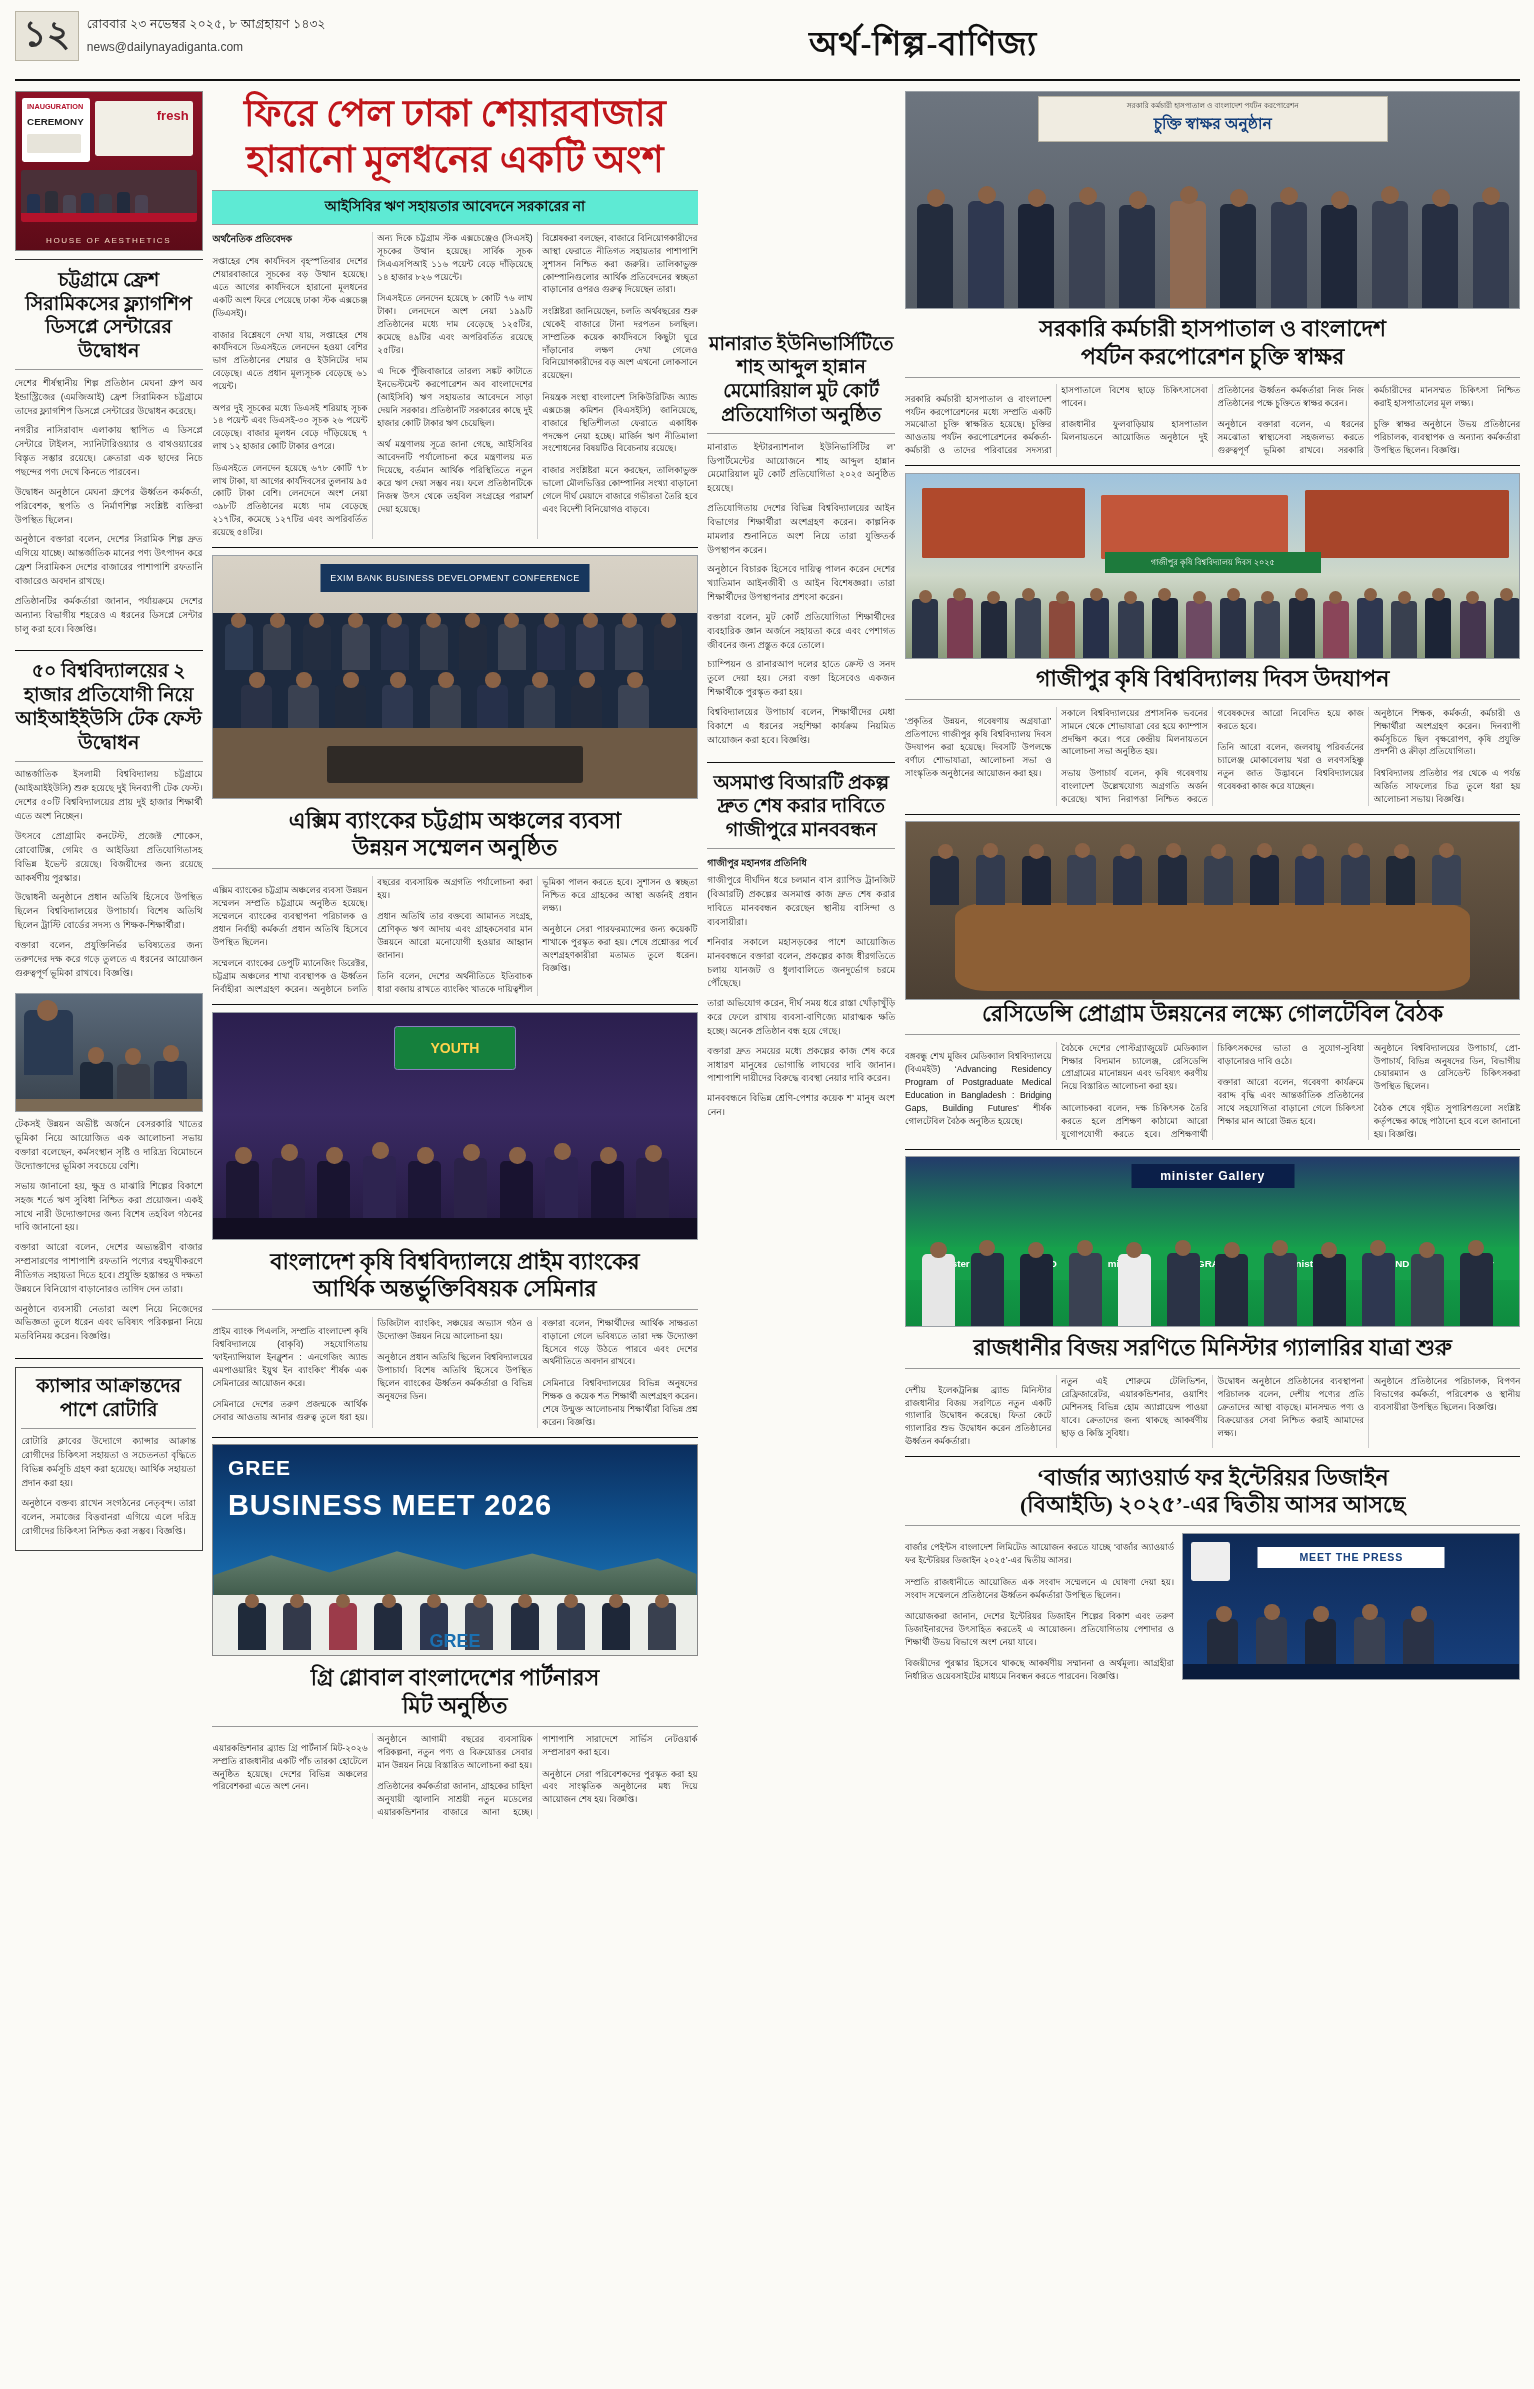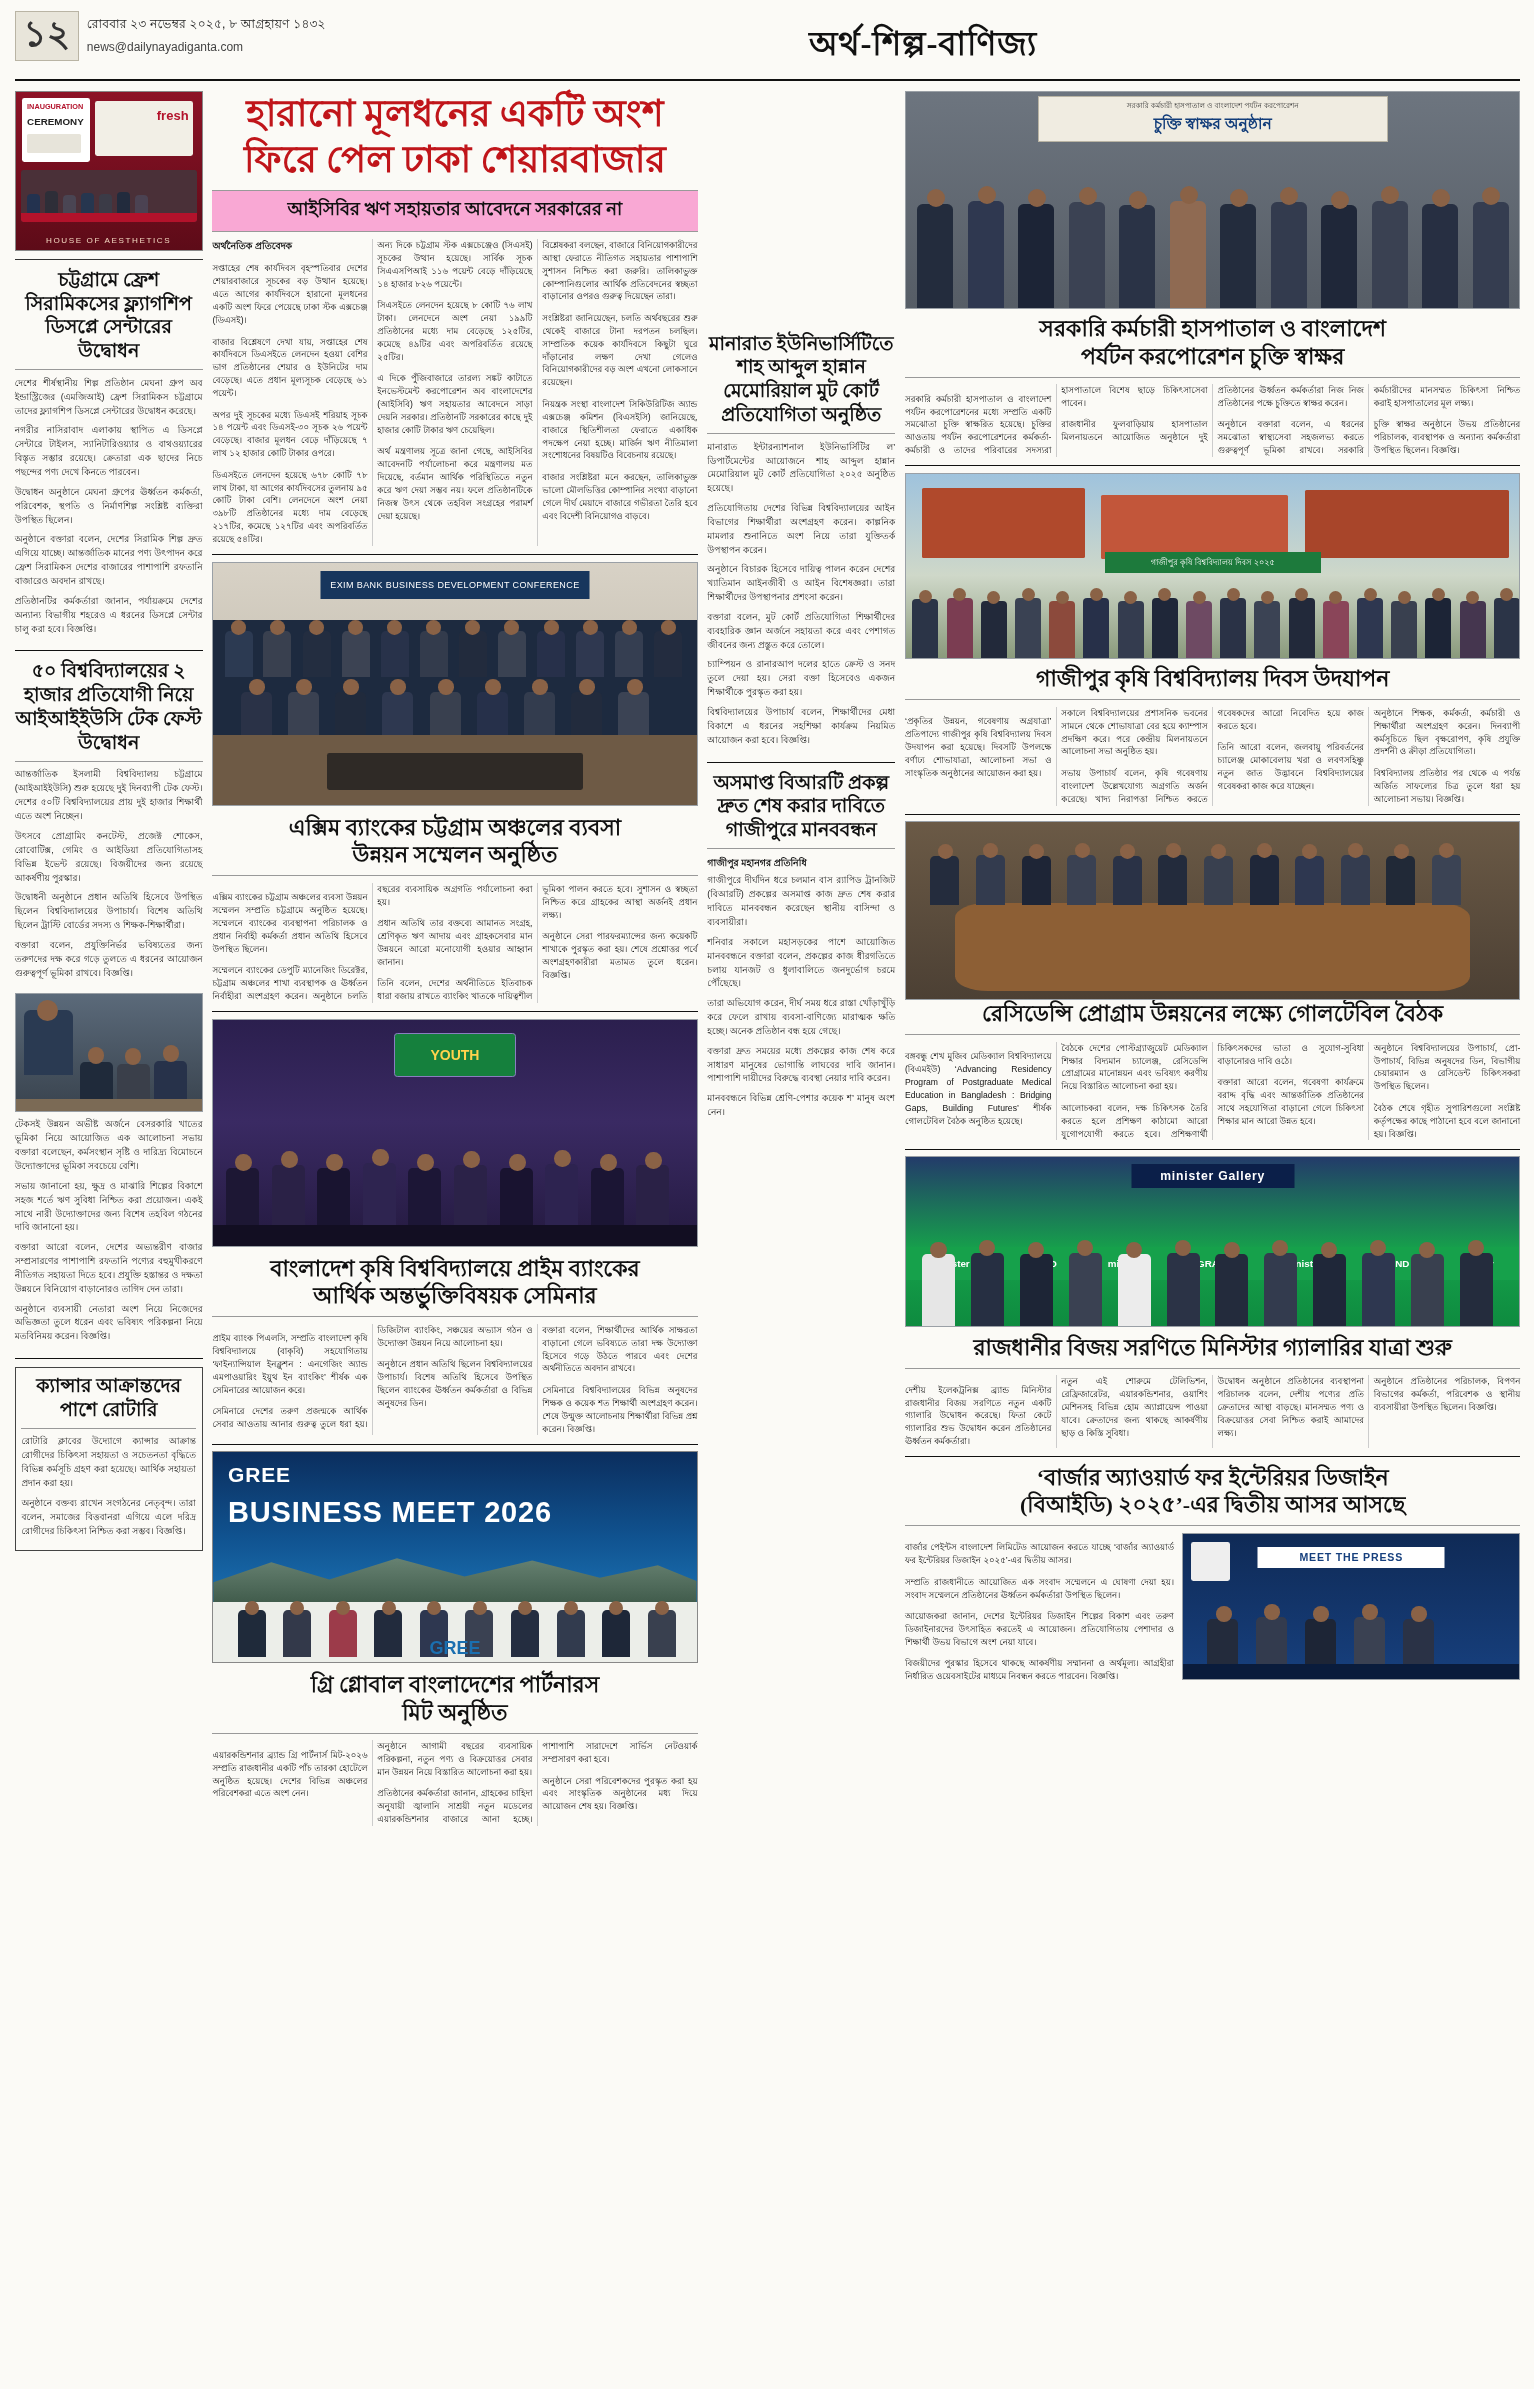--- a/index.html
+++ b/index.html
@@ -35,21 +35,21 @@
   .c3 { width:189px; }
   .c4 { width:619px; }
 
   .hr { border-top:0.8px solid #333; margin:8.1px 0; }
   .hr-thin { border-top:0.8px solid #999; margin:6.5px 0; }
 
   .hl { font-weight:bold; font-family:"Liberation Serif", serif; line-height:1.25; }
   .hl-xl { font-size:37px; color:#c0151a; text-align:center; }
   .hl-l  { font-size:22px; text-align:center; }
   .hl-m  { font-size:19px; text-align:center; }
-  .sub-band { background:#f9a8d4; border-top:0.8px solid #999; border-bottom:0.8px solid #999; text-align:center; font-size:18px; font-weight:bold; padding:4.9px 3.3px; margin-top:6.5px; font-family:"Liberation Serif", serif; }
+  .sub-band { background:#5eead4; border-top:0.8px solid #999; border-bottom:0.8px solid #999; text-align:center; font-size:14px; font-weight:bold; padding:4.9px 3.3px; margin-top:6.5px; font-family:"Liberation Serif", serif; }
 
   .byline { font-size:9.4px; font-weight:bold; margin-bottom:3.3px; }
   .body-txt { font-size:9px; line-height:1.55; text-align:justify; color:#1a1a1a; }
   .body-txt p { margin:0 0 5.7px 0; }
   .body-sm { font-size:8.6px; line-height:1.5; text-align:justify; }
   .cols4 { column-count:4; column-gap:9.8px; column-rule:0.8px solid #ccc; }
   .cols3 { column-count:3; column-gap:9.8px; column-rule:0.8px solid #ccc; }
 
   .photo { position:relative; overflow:hidden; background:#c9cdd2; border:0.8px solid #9aa0a6; }
 
@@ -155,22 +155,22 @@
         <div class="hr-thin"></div>
         <div class="body-txt">
           <p>রোটারি ক্লাবের উদ্যোগে ক্যান্সার আক্রান্ত রোগীদের চিকিৎসা সহায়তা ও সচেতনতা বৃদ্ধিতে বিভিন্ন কর্মসূচি গ্রহণ করা হয়েছে। আর্থিক সহায়তা প্রদান করা হয়।</p>
           <p>অনুষ্ঠানে বক্তব্য রাখেন সংগঠনের নেতৃবৃন্দ। তারা বলেন, সমাজের বিত্তবানরা এগিয়ে এলে দরিদ্র রোগীদের চিকিৎসা নিশ্চিত করা সম্ভব। বিজ্ঞপ্তি।</p>
         </div>
       </div>
     </div>
 
     <div class="col c2">
 
+      <div class="hl hl-xl">ফিরে পেল ঢাকা শেয়ারবাজার</div>
       <div class="hl hl-xl">হারানো মূলধনের একটি অংশ</div>
-      <div class="hl hl-xl">ফিরে পেল ঢাকা শেয়ারবাজার</div>
       <div class="sub-band">আইসিবির ঋণ সহায়তার আবেদনে সরকারের না</div>
 
       <div style="margin-top:6.5px;" class="cols3">
         <div class="byline">অর্থনৈতিক প্রতিবেদক</div>
         <div class="body-sm">
           <p>সপ্তাহের শেষ কার্যদিবস বৃহস্পতিবার দেশের শেয়ারবাজারে সূচকের বড় উত্থান হয়েছে। এতে আগের কার্যদিবসে হারানো মূলধনের একটি অংশ ফিরে পেয়েছে ঢাকা স্টক এক্সচেঞ্জ (ডিএসই)।</p>
           <p>বাজার বিশ্লেষণে দেখা যায়, সপ্তাহের শেষ কার্যদিবসে ডিএসইতে লেনদেন হওয়া বেশির ভাগ প্রতিষ্ঠানের শেয়ার ও ইউনিটের দাম বেড়েছে। এতে প্রধান মূল্যসূচক বেড়েছে ৬১ পয়েন্ট।</p>
           <p>অপর দুই সূচকের মধ্যে ডিএসই শরিয়াহ সূচক ১৪ পয়েন্ট এবং ডিএসই-৩০ সূচক ২৬ পয়েন্ট বেড়েছে। বাজার মূলধন বেড়ে দাঁড়িয়েছে ৭ লাখ ১২ হাজার কোটি টাকার ওপরে।</p>
           <p>ডিএসইতে লেনদেন হয়েছে ৬৭৮ কোটি ৭৮ লাখ টাকা, যা আগের কার্যদিবসের তুলনায় ৯৫ কোটি টাকা বেশি। লেনদেনে অংশ নেয়া ৩৯৮টি প্রতিষ্ঠানের মধ্যে দাম বেড়েছে ২১৭টির, কমেছে ১২৭টির এবং অপরিবর্তিত রয়েছে ৫৪টির।</p>
           <p>অন্য দিকে চট্টগ্রাম স্টক এক্সচেঞ্জেও (সিএসই) সূচকের উত্থান হয়েছে। সার্বিক সূচক সিএএসপিআই ১১৬ পয়েন্ট বেড়ে দাঁড়িয়েছে ১৪ হাজার ৮২৬ পয়েন্টে।</p>

